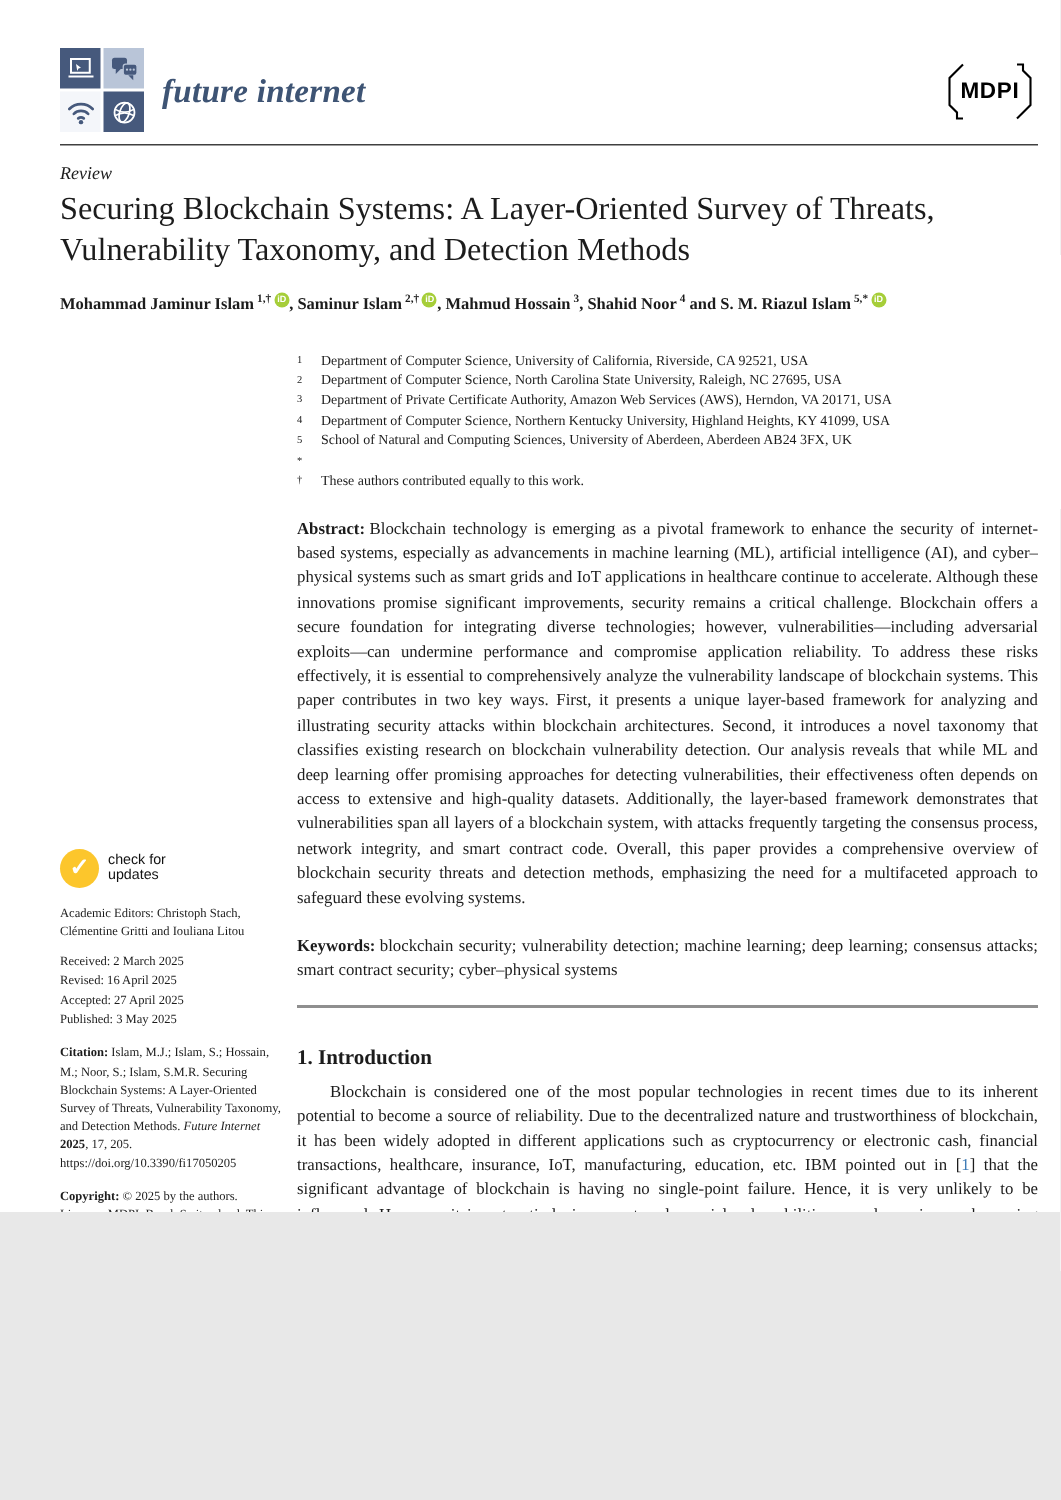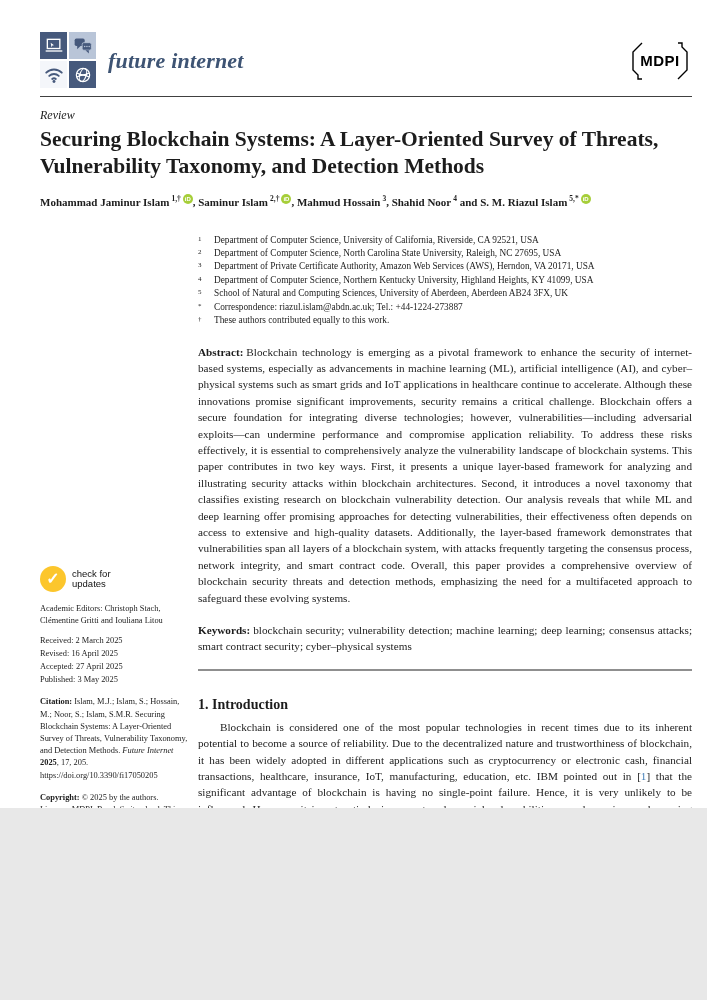--- a/index.html
+++ b/index.html
@@ -31,21 +31,21 @@
   .mdpi-logo svg { position:absolute; left:0; top:0; }
   .mdpi-word {
     position:absolute; left:0; right:0; top:12px; text-align:center;
     font-family:"Liberation Sans", sans-serif; font-weight:bold; font-size:15px;
     letter-spacing:0.5px; color:#000;
   }
 
   
   .article-type { margin-top:11px; font-size:12px; font-style:italic; }
   .article-title {
-    margin-top:3px; font-size:21.5px; font-weight:bold; line-height:27px;
+    margin-top:3px; font-size:21.5px; font-weight:normal; line-height:27px;
   }
   .authors { margin-top:11px; font-size:11px; font-weight:bold; line-height:16px; }
   .authors sup { font-size:7.5px; margin-left:2px; }
   .orcid {
     display:inline-block; width:10px; height:10px; border-radius:50%;
     background:#a6ce39; color:#fff; font-family:"Liberation Sans", sans-serif;
     font-size:6px; font-weight:bold; line-height:10px; text-align:center;
     vertical-align:super; margin-left:2px;
   }
 
@@ -175,21 +175,20 @@
         <div class="aff-row">
             <span class="aff-marker">4</span>
             <span>Department of Computer Science, Northern Kentucky University, Highland Heights, KY 41099, USA</span>
           </div>
         <div class="aff-row">
             <span class="aff-marker">5</span>
             <span>School of Natural and Computing Sciences, University of Aberdeen, Aberdeen AB24 3FX, UK</span>
           </div>
         <div class="aff-row">
             <span class="aff-marker">*</span>
-            <span>Correspondence: riazul.islam@abdn.ac.uk; Tel.: +44-1224-273887</span>
           </div>
         <div class="aff-row">
             <span class="aff-marker">†</span>
             <span>These authors contributed equally to this work.</span>
           </div>
       </div>
 
       <p class="abstract" style="margin-bottom:0;">
         <b>Abstract:</b><span>Blockchain technology is emerging as a pivotal framework to enhance the security of internet-based systems, especially as advancements in machine learning (ML), artificial intelligence (AI), and cyber–physical systems such as smart grids and IoT applications in healthcare continue to accelerate. Although these innovations promise significant improvements, security remains a critical challenge. Blockchain offers a secure foundation for integrating diverse technologies; however, vulnerabilities—including adversarial exploits—can undermine performance and compromise application reliability. To address these risks effectively, it is essential to comprehensively analyze the vulnerability landscape of blockchain systems. This paper contributes in two key ways. First, it presents a unique layer-based framework for analyzing and illustrating security attacks within blockchain architectures. Second, it introduces a novel taxonomy that classifies existing research on blockchain vulnerability detection. Our analysis reveals that while ML and deep learning offer promising approaches for detecting vulnerabilities, their effectiveness often depends on access to extensive and high-quality datasets.  Additionally, the layer-based framework demonstrates that vulnerabilities span all layers of a blockchain system, with attacks frequently targeting the consensus process, network integrity, and smart contract code. Overall, this paper provides a comprehensive overview of blockchain security threats and detection methods, emphasizing the need for a multifaceted approach to safeguard these evolving systems.</span>
       </p>

